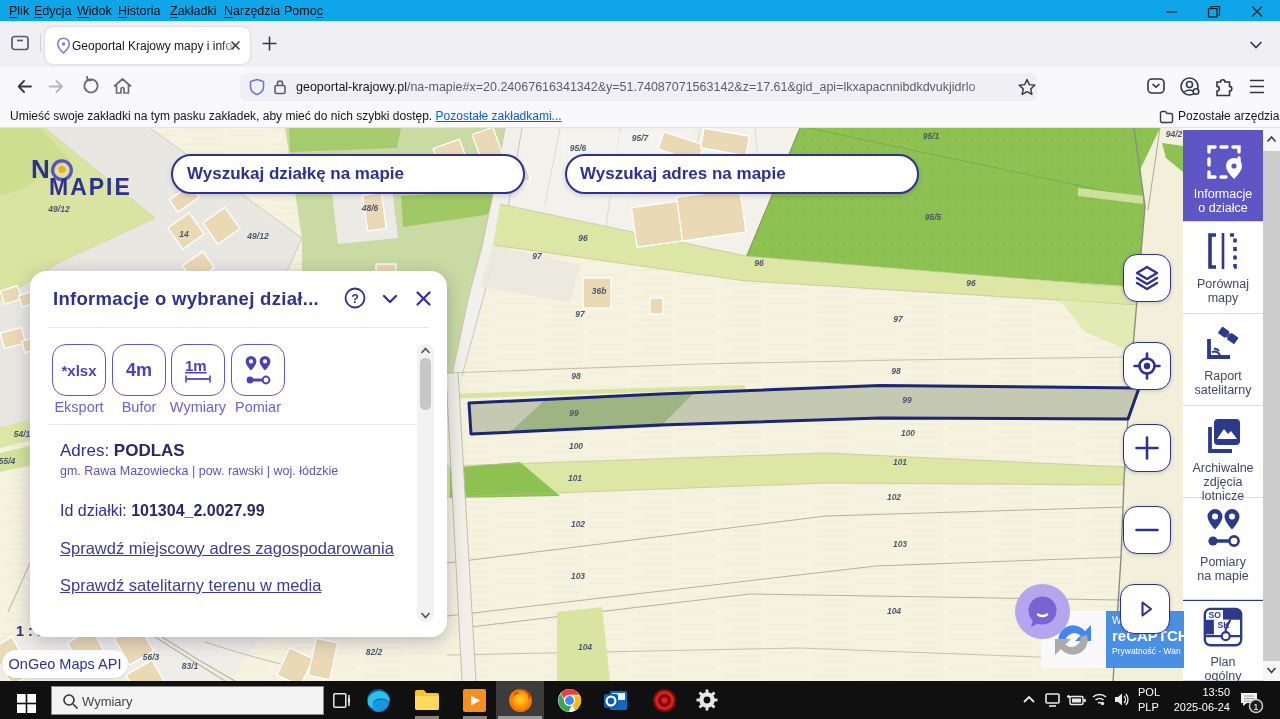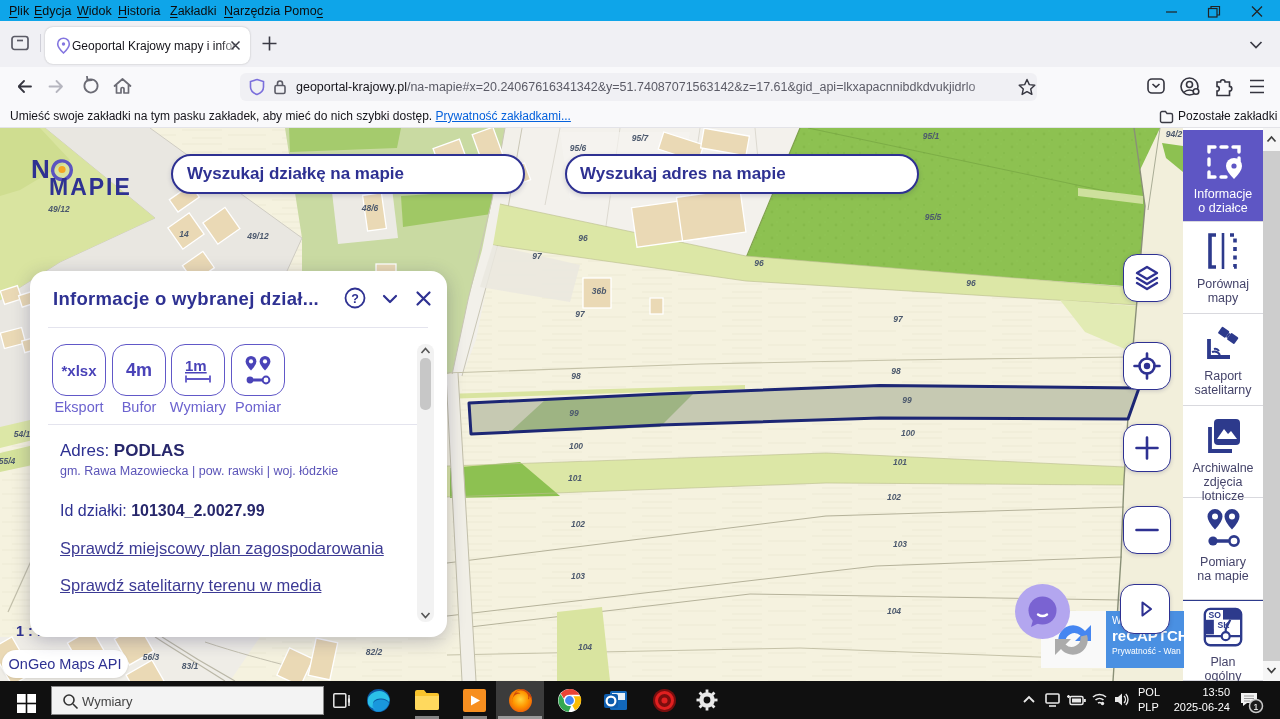--- a/index.html
+++ b/index.html
@@ -117,25 +117,25 @@
         <circle cx="43.5" cy="10.5" r="8.5"></circle>
           <circle cx="43.5" cy="8.5" r="3"></circle>
           <path d="M37.5 16.5 q6 -5 12 0"></path>
           <circle cx="50" cy="15.5" r="2.8" fill="#f9f9fb"></circle>
         <path d="M71 6 h3.5 a2.3 2.3 0 0 1 4.6 0 h4.4 v4.4 a2.3 2.3 0 0 1 0 4.6 v4.5 h-12.5 v-4.5 a2.3 2.3 0 0 0 0 -4.6 Z"></path>
         <path d="M104 4.5 h14 M104 10.5 h14 M104 16.5 h14"></path>
       </g>
     </svg>
   </div>
   <div id="bookbar">
-    <span style="position:absolute;left:10px;top:3px;color:#15141a">Umieść swoje zakładki na tym pasku zakładek, aby mieć do nich szybki dostęp. <a style="color:#0561dc;text-decoration:underline">Prywatność zakładkami...</a></span>
+    <span style="position:absolute;left:10px;top:3px;color:#15141a">Umieść swoje zakładki na tym pasku zakładek, aby mieć do nich szybki dostęp. <a style="color:#0561dc;text-decoration:underline">Pozostałe zakładkami...</a></span>
     <svg style="position:absolute;left:1159px;top:4px" width="15" height="14" viewBox="0 0 15 14">
         <path d="M1.5 3 a1.5 1.5 0 0 1 1.5 -1.5 h3.5 l1.5 2 H12 a1.5 1.5 0 0 1 1.5 1.5 v6 a1.5 1.5 0 0 1 -1.5 1.5 H3 a1.5 1.5 0 0 1 -1.5 -1.5 Z" fill="none" stroke="#3a3a44" stroke-width="1.4"></path>
       </svg>
-    <span style="position:absolute;left:1178px;top:3px;color:#15141a">Pozostałe zakładki</span>
+    <span style="position:absolute;left:1178px;top:3px;color:#15141a">Pozostałe arzędzia</span>
   </div>
   <div id="maparea">
   <svg width="1183" height="553" viewBox="0 128 1183 553" preserveAspectRatio="none">
     <defs>
       <pattern id="gdots" width="16" height="13" patternUnits="userSpaceOnUse">
         <rect width="16" height="13" fill="#8dc151"></rect>
         <circle cx="4" cy="4" r="1.4" fill="#83b747" opacity="0.7"></circle>
         <circle cx="12" cy="10" r="1.2" fill="#85b94a" opacity="0.7"></circle>
         <circle cx="9" cy="1" r="1" fill="#91c455" opacity="0.6"></circle>
       </pattern>
@@ -398,21 +398,21 @@
         </svg>
       </div>
     <div class="tlab" style="left:22px;top:128px;width:54px">Eksport</div>
     <div class="tlab" style="left:82px;top:128px;width:54px">Bufor</div>
     <div class="tlab" style="left:137px;top:128px;width:62px">Wymiary</div>
     <div class="tlab" style="left:201px;top:128px;width:54px">Pomiar</div>
     <div style="position:absolute;left:18px;top:153px;width:380px;height:1px;background:#e4e4ee"></div>
     <div style="position:absolute;left:30px;top:170px;font-size:17px;color:#2e3192">Adres: <b style="color:#27276b">PODLAS</b></div>
     <div style="position:absolute;left:30px;top:193px;font-size:12.5px;color:#5b54b8">gm. Rawa Mazowiecka | pow. rawski | woj. łódzkie</div>
     <div style="position:absolute;left:30px;top:231px;font-size:16px;color:#2e3192">Id działki: <b style="color:#27276b">101304_2.0027.99</b></div>
-    <div style="position:absolute;left:30px;top:268px;font-size:16.5px;color:#3c3a94;text-decoration:underline">Sprawdź miejscowy plan zagospodarowania</div>
+    <div style="position:absolute;left:30px;top:268px;font-size:16.5px;color:#3c3a94;text-decoration:underline">Sprawdź miejscowy adres zagospodarowania</div>
     <div style="position:absolute;left:30px;top:305px;font-size:16.5px;color:#3c3a94;text-decoration:underline">Sprawdź satelitarny terenu w media</div>
     <div style="position:absolute;left:387px;top:73px;width:17px;height:278px;background:#f2f2f2;border-radius:8px">
       <svg width="17" height="278" viewBox="0 0 17 278">
           <path d="M4.5 9 L8.5 4.5 L12.5 9" fill="none" stroke="#555" stroke-width="1.6"></path>
           <path d="M4.5 269 L8.5 273.5 L12.5 269" fill="none" stroke="#555" stroke-width="1.6"></path>
           <rect x="3" y="14" width="11" height="52" rx="5" fill="#c7c7c7"></rect>
         </svg>
     </div>
   </div>
   <div id="sidebar">

